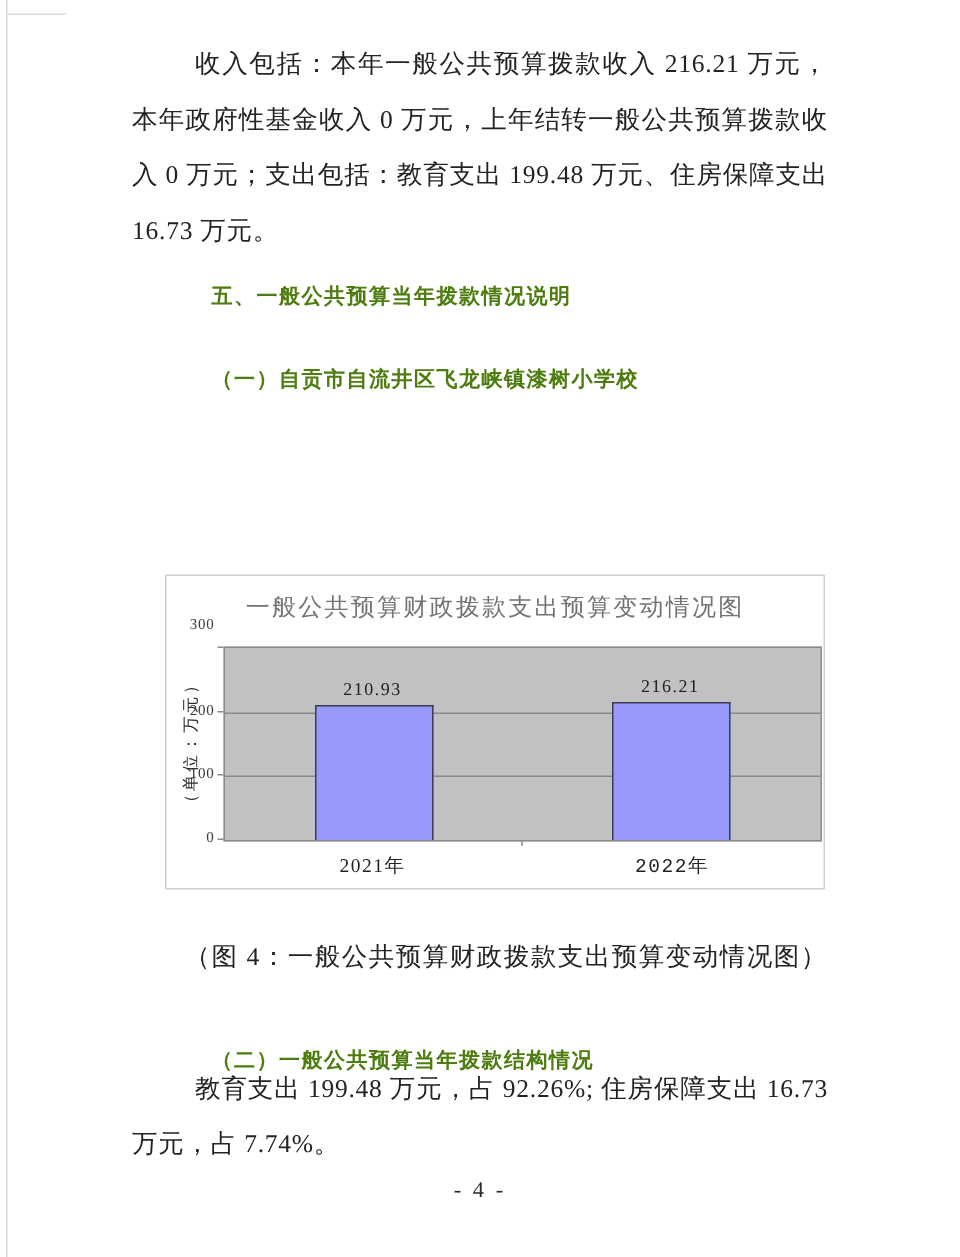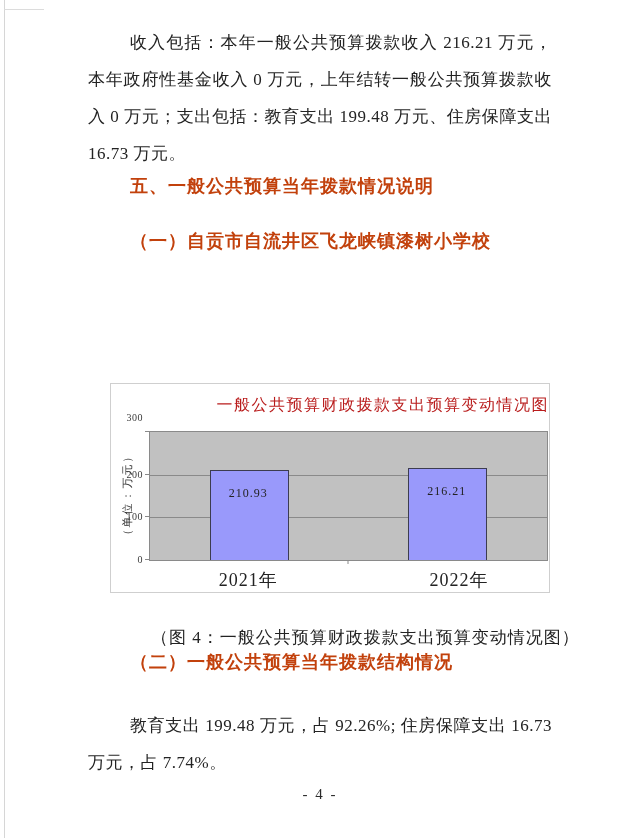--- a/index.html
+++ b/index.html
@@ -23,24 +23,24 @@
     position:absolute;left:88px;width:464px;
     margin:0;
     font-size:17px;line-height:37px;
     letter-spacing:0.5px;
     text-align:justify;text-align-last:left;
     text-indent:42px;
     word-break:break-all;
   }
   .heading{
     position:absolute;left:130px;
-    margin:0;
+    margin:11px;
     font-family:"Liberation Sans","DejaVu Sans",sans-serif;
-    font-size:18px;line-height:20px;
-    font-weight:bold;color:#c2410c;
+    font-size:14px;line-height:20px;
+    font-weight:bold;color:#4d7c0f;
     letter-spacing:1px;white-space:nowrap;
   }
   .caption{
     position:absolute;left:123px;
     margin:0;
     font-size:17px;line-height:20px;
     letter-spacing:1px;white-space:nowrap;
   }
   .page-num{
     position:absolute;left:0;right:0;top:786px;
@@ -51,23 +51,23 @@
   
   .chart{
     position:absolute;left:110px;top:383px;
     width:440px;height:210px;
     background:#fff;
     border:1px solid var(--frame-border,#cfcfcf);
     box-sizing:border-box;
   }
   .chart-title{
     position:absolute;left:0;right:0;top:11px;
-    text-align:right;
+    text-align:center;
     font-size:16px;letter-spacing:1.5px;
-    color:#b91c1c;white-space:nowrap;
+    color:#737373;white-space:nowrap;
   }
   .plot{
     position:absolute;left:38px;top:47px;
     width:397px;height:128px;
     background:var(--plot-bg,#c1c1c1);
     border:1px solid var(--grid-line,#8a8a8a);
     box-sizing:content-box;
   }
   .gridline{
     position:absolute;left:0;right:0;height:1px;
@@ -90,25 +90,25 @@
     position:absolute;left:34px;width:4px;height:1px;
     background:var(--grid-line,#8a8a8a);
   }
   .xtickmark{
     position:absolute;width:1px;height:4px;
     background:var(--grid-line,#8a8a8a);
     transform:translateX(-50%);
   }
   .barval{
     position:absolute;transform:translateX(-50%);
-    font-size:12px;color:#222;letter-spacing:1px;white-space:nowrap;margin-top:34px;
+    font-size:12px;color:#222;letter-spacing:1px;white-space:nowrap;
   }
   .xtick{
     position:absolute;transform:translateX(-50%);
-    font-size:18px;color:#222;letter-spacing:1px;white-space:nowrap;
+    font-size:13px;color:#222;letter-spacing:1px;white-space:nowrap;
   }
   .y-unit{
     position:absolute;left:16px;top:111px;
     transform:translate(-50%,-50%) rotate(-90deg);
     font-size:11px;color:#2c2c2c;letter-spacing:2px;white-space:nowrap;
   }
 </style>
 </head>
 <body>
 
@@ -136,24 +136,24 @@
       <div class="ytickmark" style="top: 175px;"></div>
       <div class="ytick" style="top: 132.333px;">100</div>
       <div class="ytickmark" style="top: 132.333px;"></div>
       <div class="ytick" style="top: 89.6667px;">200</div>
       <div class="ytickmark" style="top: 89.6667px;"></div>
       <div class="ytick" style="top: 33px;">300</div>
       <div class="ytickmark" style="top: 47px;"></div>
       <div class="barval" style="left: 137.25px; top: 68.0032px;">210.93</div>
       <div class="xtick" style="left: 137.25px; top: 184px;">2021年</div>
       <div class="barval" style="left: 335.75px; top: 65.7504px;">216.21</div>
-      <div class="xtick" style="left: 348px; top: 184px;">2022年</div>
+      <div class="xtick" style="left: 337px; top: 184px; font-family: Liberation Mono, monospace;">2022年</div>
       <div class="xtickmark" style="left: 236.5px; top: 176px;"></div>
     </div>
 
-  <p class="caption" style="top:628px;margin-left:28px;">（图 4：一般公共预算财政拨款支出预算变动情况图）</p>
+  <p class="caption" style="top:628px;">（图 4：一般公共预算财政拨款支出预算变动情况图）</p>
 
-  <h3 class="heading" style="top:652px;text-align:right;">（二）一般公共预算当年拨款结构情况</h3>
+  <h3 class="heading" style="top:685px;text-align:right;">（二）一般公共预算当年拨款结构情况</h3>
 
   <p class="body-para" style="top:707px;">教育支出 199.48 万元，占 92.26%; 住房保障支出 16.73 万元，占 7.74%。</p>
 
   <div class="page-num">- 4 -</div>
 </div>
 
 </body></html>

